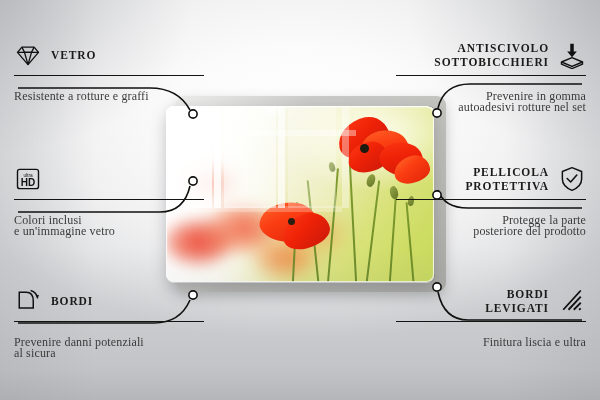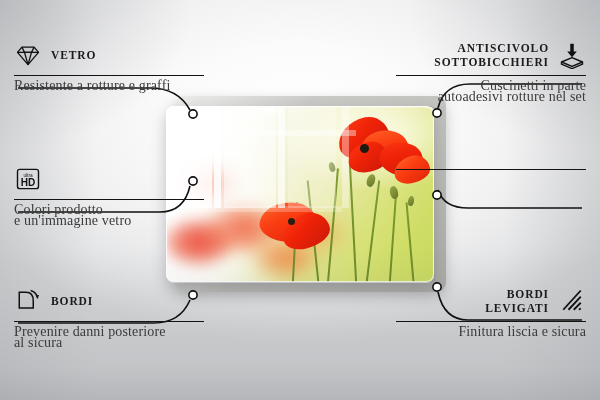--- a/index.html
+++ b/index.html
@@ -101,21 +101,21 @@
   .feat-left{left:14px;text-align:left;}
   .feat-right{right:14px;text-align:right;}
 
   .feat-head{display:flex;align-items:center;gap:9px;min-height:30px;}
   .feat-right .feat-head{flex-direction:row-reverse;}
   .feat-title{font-family:"Liberation Serif",serif;
     font-size:11.5px;letter-spacing:.9px;line-height:14px;
     color:#1b1b1b;font-weight:bold;text-transform:uppercase;text-align:right;}
   .feat-rule{height:1px;background:#131313;margin-top:5px;}
   .feat-sub{font-family:"Liberation Serif",serif;
-    font-size:14px;line-height:11.4px;color:#3a3a3a;margin-top:4px;letter-spacing:.15px;}
+    font-size:12px;line-height:11.4px;color:#3a3a3a;margin-top:15px;letter-spacing:.15px;}
 
   .ico{width:28px;height:28px;flex:0 0 28px;display:block;}
 </style>
 </head>
 <body>
 
 <div id="stage">
 
   <div class="bg-base"></div>
   <div class="bg-corner-tl"></div>
@@ -233,80 +233,94 @@
   <div class="feature feat-left" style="top:164px;">
     <div class="feat-head">
       <svg class="ico" viewBox="0 0 32 32">
         <rect x="4" y="5" width="24" height="22" rx="2.5" fill="none" stroke="#111" stroke-width="1.6"></rect>
         <text x="16" y="13.5" text-anchor="middle" font-family="Liberation Sans, sans-serif" font-size="5.4" fill="#111">ultra</text>
         <text x="16" y="24" text-anchor="middle" font-family="Liberation Sans, sans-serif" font-size="11.5" font-weight="bold" fill="#111">HD</text>
       </svg>
     </div>
     <div class="feat-rule"></div>
     <div class="feat-sub">
-      <div>Colori prodotto</div>
+      <div>Colori inclusi</div>
       <div>e un'immagine vetro</div>
     </div>
   </div>
 
   <div class="feature feat-left" style="top:286px;">
     <div class="feat-head">
       <svg class="ico" viewBox="0 0 32 32">
         <path d="M6,6 L14,6 Q22,6 22,16 L22,24 L6,24 Z" fill="none" stroke="#111" stroke-width="1.7"></path>
         <path d="M19,4 Q26,6 27,13" fill="none" stroke="#111" stroke-width="1.6"></path>
         <path d="M27,13 L24.6,9.4 L28.6,9.2 Z" fill="#111"></path>
       </svg>
       <div class="feat-title">
         <div>BORDI</div>
       </div>
     </div>
     <div class="feat-rule"></div>
     <div class="feat-sub">
-      <div>Prevenire danni posteriore</div>
+      <div>Prevenire danni potenziali</div>
       <div>al sicura</div>
     </div>
   </div>
 
   <div class="feature feat-right" style="top:40px;">
     <div class="feat-head">
       <svg class="ico" viewBox="0 0 32 32">
         <path d="M14,3 L18,3 L18,12 L21.5,12 L16,18.5 L10.5,12 L14,12 Z" fill="#111"></path>
         <path d="M16,19 L28,24 L16,29 L4,24 Z" fill="none" stroke="#111" stroke-width="1.6" stroke-linejoin="round"></path>
         <path d="M4,24 L4,26.5 L16,31.5 L28,26.5 L28,24" fill="none" stroke="#111" stroke-width="1.6" stroke-linejoin="round"></path>
       </svg>
       <div class="feat-title">
         <div>ANTISCIVOLO</div>
         <div>SOTTOBICCHIERI</div>
       </div>
     </div>
     <div class="feat-rule"></div>
     <div class="feat-sub">
-      <div>Cuscinetti in parte</div>
+      <div>Prevenire in gomma</div>
       <div>autoadesivi rotture nel set</div>
     </div>
   </div>
 
   <div class="feature feat-right" style="top:164px;">
-    <div class="feat-rule"></div>
+    <div class="feat-head">
+      <svg class="ico" viewBox="0 0 32 32">
+        <path d="M16,3 L27,7.5 L27,16 Q27,24.5 16,29 Q5,24.5 5,16 L5,7.5 Z" fill="none" stroke="#111" stroke-width="1.7" stroke-linejoin="round"></path>
+        <path d="M10.5,15.5 L14.5,19.5 L21.5,11.5" fill="none" stroke="#111" stroke-width="1.8" stroke-linecap="round" stroke-linejoin="round"></path>
+      </svg>
+      <div class="feat-title">
+        <div>PELLICOLA</div>
+        <div>PROTETTIVA</div>
+      </div>
+    </div>
+    <div class="feat-rule"></div>
+    <div class="feat-sub">
+      <div>Protegge la parte</div>
+      <div>posteriore del prodotto</div>
+    </div>
   </div>
 
   <div class="feature feat-right" style="top:286px;">
     <div class="feat-head">
       <svg class="ico" viewBox="0 0 32 32">
         <g stroke="#111" stroke-width="2.1" stroke-linecap="butt">
           <path d="M26,4 L6,26"></path>
           <path d="M26,11 L12,26"></path>
           <path d="M26,18 L18,26"></path>
           <path d="M26,24.4 L24,26"></path>
         </g>
       </svg>
       <div class="feat-title">
         <div>BORDI</div>
         <div>LEVIGATI</div>
       </div>
     </div>
     <div class="feat-rule"></div>
     <div class="feat-sub">
-      <div>Finitura liscia e sicura</div>
+      <div>Finitura liscia e ultra</div>
     </div>
   </div>
 
 </div>
 
 </body></html>

